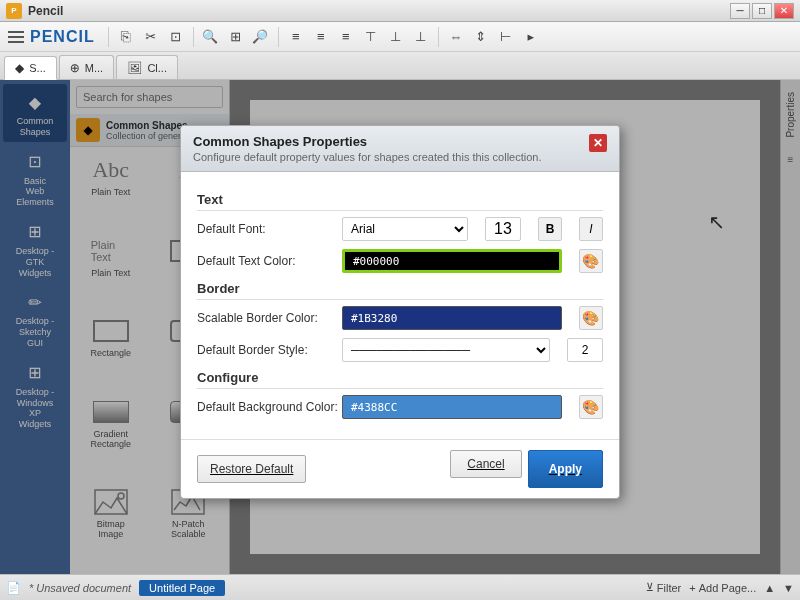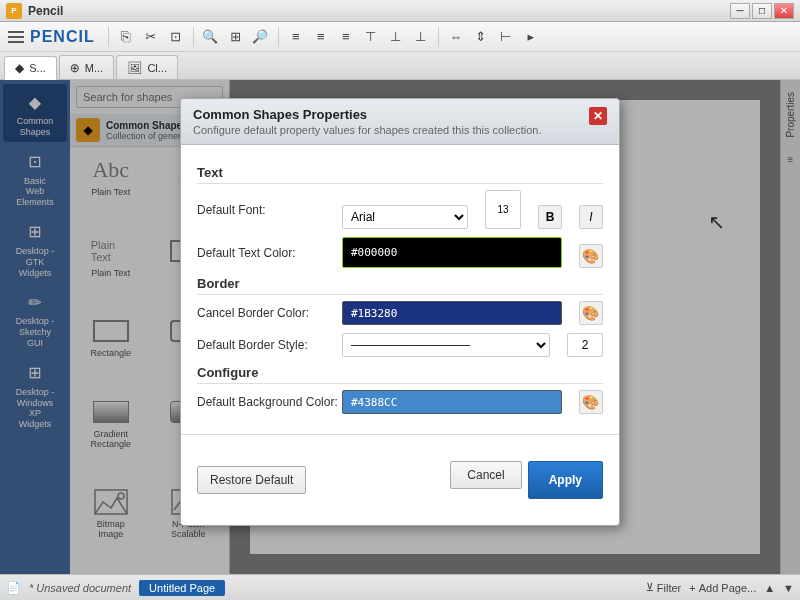--- a/index.html
+++ b/index.html
@@ -425,25 +425,25 @@
       flex: 1;
       height: 24px;
       border: 1px solid #ccc;
       border-radius: 2px;
       font-size: 12px;
       padding: 0 4px;
       background: white;
     }
     .font-size-input {
       width: 36px;
-      height: 39px;
+      height: 24px;
       border: 1px solid #ccc;
       border-radius: 2px;
       text-align: center;
-      font-size: 10px;
+      font-size: 16px;
     }
     .font-bold {
       width: 24px;
       height: 24px;
       border: 1px solid #ccc;
       border-radius: 2px;
       background: #f0f0f0;
       display: flex;
       align-items: center;
       justify-content: center;
@@ -459,23 +459,23 @@
       background: #f0f0f0;
       display: flex;
       align-items: center;
       justify-content: center;
       font-style: italic;
       cursor: pointer;
       font-size: 12px;
     }
     .color-swatch-black {
       flex: 1;
-      height: 31px;
+      height: 24px;
       background: #000000;
-      border: 1px solid #84cc16;
+      border: 3px solid #84cc16;
       border-radius: 2px;
       display: flex;
       align-items: center;
       padding-left: 8px;
       color: white;
       font-size: 11px;
       font-family: monospace;
     }
     .color-swatch-blue {
       flex: 1;
@@ -526,25 +526,26 @@
     }
     .border-width-input {
       width: 36px;
       height: 24px;
       border: 1px solid #ccc;
       border-radius: 2px;
       text-align: center;
       font-size: 12px;
     }
     .modal-footer {
-      padding: 26px 16px;
+      padding: 10px 16px;
       border-top: 1px solid #ddd;
       display: flex;
       justify-content: space-between;
       align-items: center;
+      text-decoration: underline;
     }
     .btn-restore {
       height: 28px;
       padding: 0 12px;
       border: 1px solid #aaa;
       border-radius: 2px;
       background: linear-gradient(to bottom, #f8f8f8, #e8e8e8);
       font-size: 12px;
       cursor: pointer;
       color: #333;
@@ -824,21 +825,21 @@
             <div class="color-swatch-black">
               <span>#000000</span>
             </div>
             <div class="color-picker-btn">🎨</div>
           </div>
         </div>
 
         <div class="section-header">Border</div>
 
         <div class="field-row">
-          <div class="field-label">Cancel Border Color:</div>
+          <div class="field-label">Scalable Border Color:</div>
           <div class="field-control">
             <div class="color-swatch-blue">
               <span>#1B3280</span>
             </div>
             <div class="color-picker-btn">🎨</div>
           </div>
         </div>
 
         <div class="field-row">
           <div class="field-label">Default Border Style:</div>

